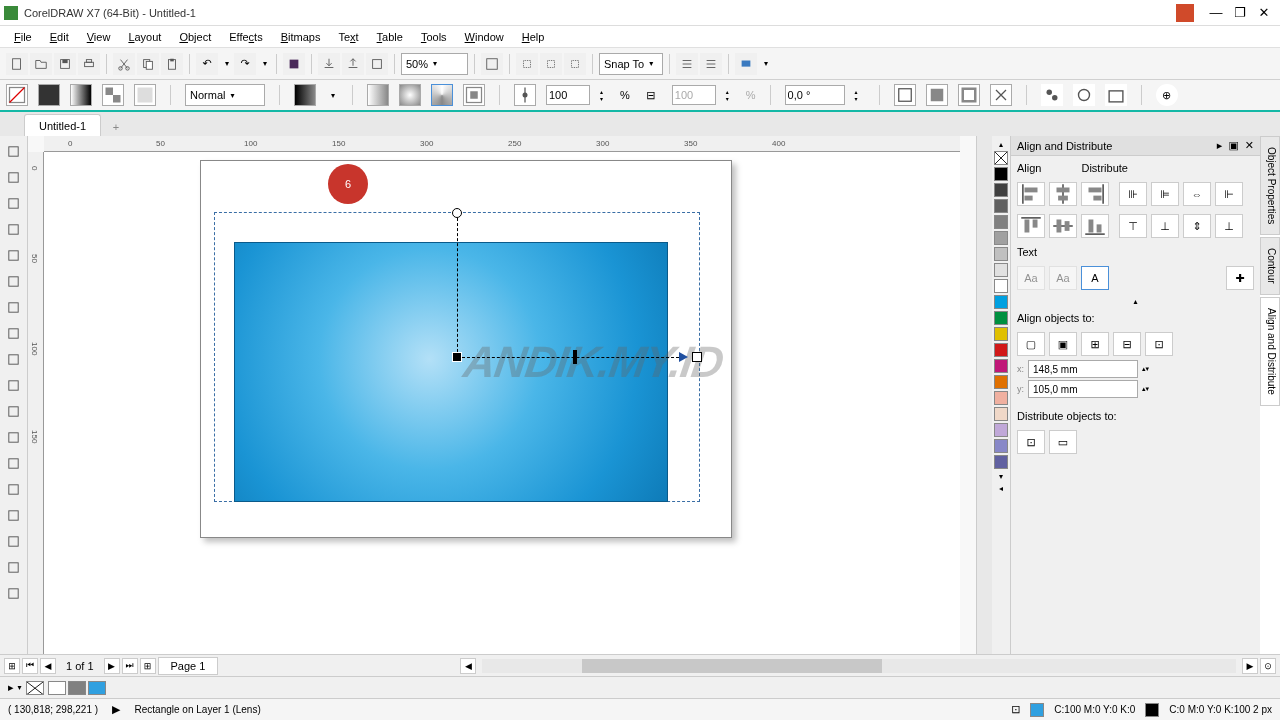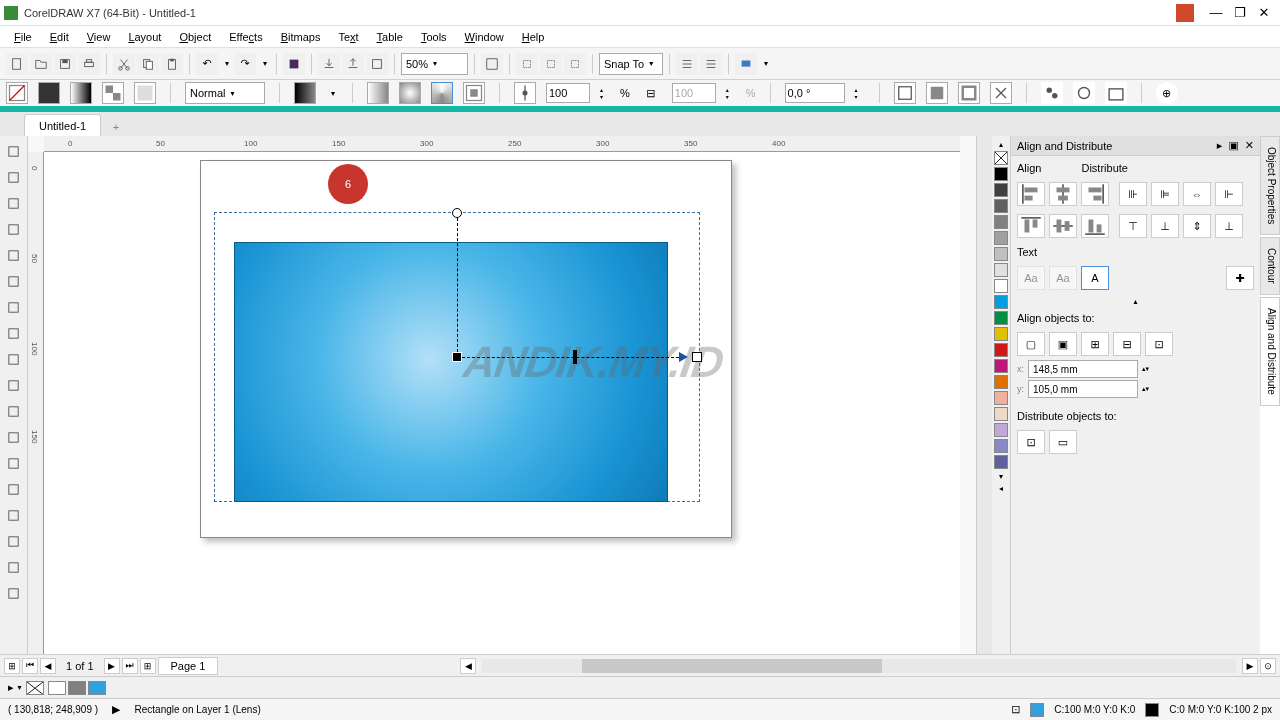--- a/index.html
+++ b/index.html
@@ -12,21 +12,21 @@
 .alert-icon{width:18px;height:18px;background:#d04a2a;margin-right:10px}
 .menubar{height:22px;display:flex;align-items:center;padding:0 6px;gap:2px;border-bottom:1px solid #e0e0e0}
 .menu-item{padding:2px 8px;cursor:default}
 .menu-item u{text-decoration:underline}
 .toolbar{height:32px;display:flex;align-items:center;padding:0 6px;gap:2px;border-bottom:1px solid #d0d0d0;background:#f5f5f5}
 .tb-btn{width:22px;height:22px;display:flex;align-items:center;justify-content:center;border:1px solid transparent;background:#f0f0f0}
 .tb-btn svg{width:14px;height:14px}
 .tb-sep{width:1px;height:20px;background:#ccc;margin:0 4px}
 .tb-combo{height:22px;border:1px solid #aaa;background:#fff;padding:0 4px;display:flex;align-items:center}
 .dropdown-arrow{width:10px;font-size:8px;text-align:center;margin-left:2px}
-.prop-bar{height:32px;display:flex;align-items:center;padding:0 6px;gap:10px;border-bottom:6px solid #14b8a6;background:#f5f5f5}
+.prop-bar{height:32px;display:flex;align-items:center;padding:0 6px;gap:10px;border-bottom:2px solid #14b8a6;background:#f5f5f5}
 .pb-btn{width:22px;height:22px;border:1px solid #aaa;background:#fff;display:flex;align-items:center;justify-content:center}
 .pb-btn.dark{background:#333}
 .pb-btn.active{border:1px solid #4a90d9;background:#d4e6f7}
 .pb-input{width:44px;height:20px;border:1px solid #aaa;background:#fff;padding:0 2px}
 .tab-bar{height:24px;display:flex;align-items:flex-end;background:#e8e8e8;padding-left:24px}
 .doc-tab{height:22px;padding:0 14px;background:#fff;border:1px solid #ccc;border-bottom:none;display:flex;align-items:center;border-radius:3px 3px 0 0}
 .tab-plus{width:18px;height:18px;margin-left:6px;color:#888;display:flex;align-items:center;justify-content:center}
 .main-area{display:flex;height:calc(720px - 26px - 22px - 32px - 32px - 24px - 22px - 22px - 22px)}
 .toolbox{width:28px;background:#f0f0f0;border-right:1px solid #ccc;display:flex;flex-direction:column;padding-top:2px}
 .tool{width:24px;height:24px;margin:1px auto;display:flex;align-items:center;justify-content:center}
@@ -652,21 +652,21 @@
       </svg>
     </div>
   <div id="aux-sw" style="display: flex; gap: 2px;">
       <div class="aux-sw" style="background: rgb(255, 255, 255);"></div>
       <div class="aux-sw" style="background: rgb(128, 128, 128);"></div>
       <div class="aux-sw" style="background: rgb(48, 160, 224);"></div>
     </div>
 </div>
 
 <div class="status-bar">
-  <span class="status-seg">( 130,818; 248,909 )</span>
+  <span class="status-seg">( 130,818; 298,221 )</span>
   <span>▶</span>
   <span class="status-seg">Rectangle on Layer 1  (Lens)</span>
   <div class="status-right">
     <span>⊡</span>
     <div class="color-ind" id="fill-ind" style="background: rgb(48, 160, 224);"></div>
     <span class="status-seg">C:100 M:0 Y:0 K:0</span>
     <div class="color-ind" id="outline-ind" style="background: rgb(0, 0, 0);"></div>
     <span class="status-seg">C:0 M:0 Y:0 K:100  2 px</span>
   </div>
 </div>

